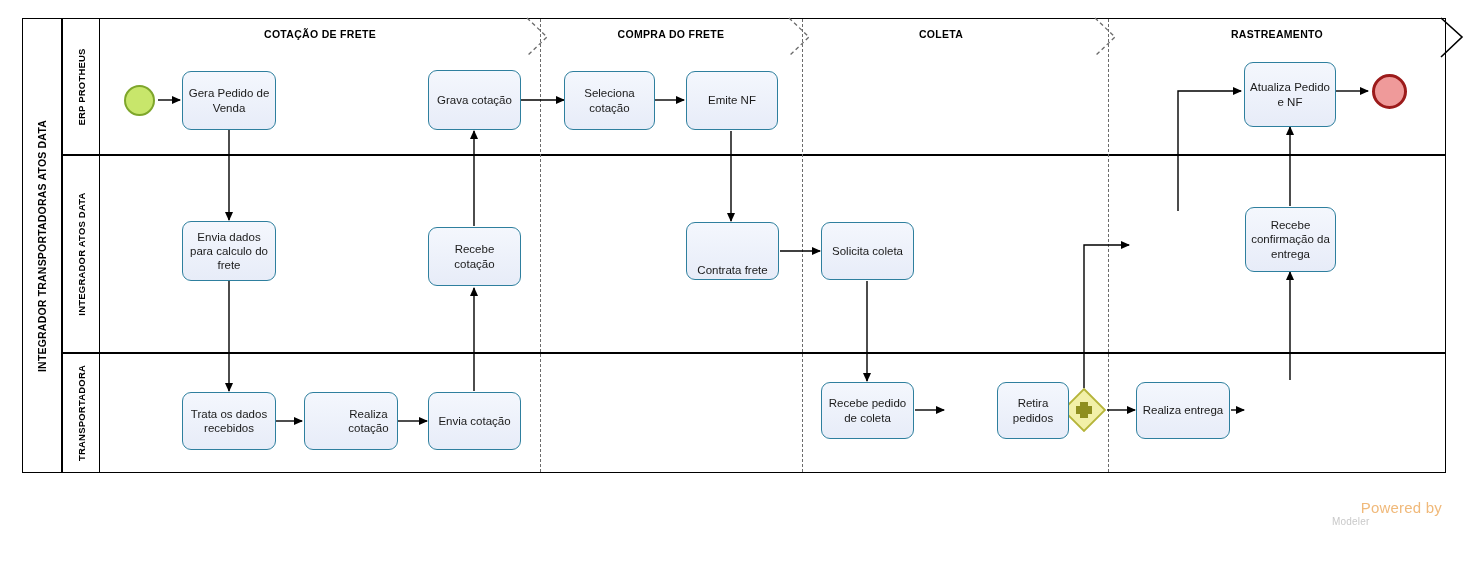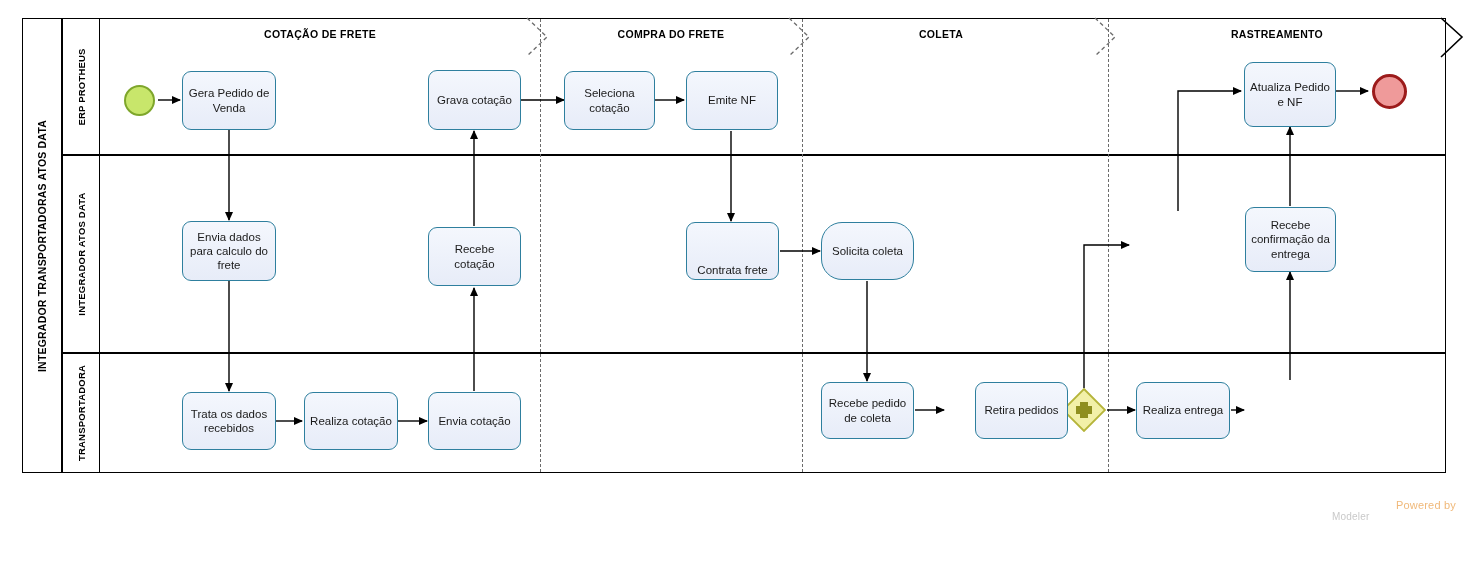--- a/index.html
+++ b/index.html
@@ -61,21 +61,21 @@
   
   .gw{box-sizing:border-box;}
   .gw svg{display:block;}
 
   
   .conn{stroke:#000;stroke-width:1.4px;fill:none;}
   #wires{position:absolute;left:0;top:0;width:1468px;height:569px;pointer-events:none;}
 
   
   .logo{right:10px;bottom:14px;width:130px;height:56px;text-align:right;}
-  .logo .powered{font-size:11px;color:#f0b97a;letter-spacing:.2px;margin-right:2px;}
+  .logo .powered{font-size:15px;color:#f0b97a;letter-spacing:.2px;margin-right:16px;}
   .logo .bz{font-size:31px;font-weight:bold;color:#f7b267;line-height:.95;letter-spacing:-1.5px;}
   .logo .mod{font-size:10px;color:#c9c9c9;letter-spacing:.2px;text-align:left;margin-left:4px;}
 </style>
 </head>
 <body>
 
 <div id="canvas">
 
   <div class="abs pool-title-cell">
     <div class="pool-title-text">INTEGRADOR TRANSPORTADORAS ATOS DATA</div>
@@ -180,48 +180,48 @@
 
   <div class="abs task" style="left:182px;top:71px;width:94px;height:59px;">
       <span>Gera Pedido de Venda</span>
     </div>
   <div class="abs task" style="left:182px;top:221px;width:94px;height:60px;text-align:center;">
       <span>Envia dados para calculo do frete</span>
     </div>
   <div class="abs task" style="left:182px;top:392px;width:94px;height:58px;">
       <span>Trata os dados recebidos</span>
     </div>
-  <div class="abs task" style="left:304px;top:392px;width:94px;height:58px;">
+  <div class="abs task" style="left:304px;top:392px;width:94px;height:58px;padding-left:39px;">
       <span>Realiza cotação</span>
     </div>
   <div class="abs task" style="left:428px;top:392px;width:93px;height:58px;">
       <span>Envia cotação</span>
     </div>
   <div class="abs task" style="left:428px;top:227px;width:93px;height:59px;">
       <span>Recebe cotação</span>
     </div>
   <div class="abs task" style="left:428px;top:70px;width:93px;height:60px;">
       <span>Grava cotação</span>
     </div>
   <div class="abs task" style="left:564px;top:71px;width:91px;height:59px;">
       <span>Seleciona cotação</span>
     </div>
   <div class="abs task" style="left:686px;top:71px;width:92px;height:59px;">
       <span>Emite NF</span>
     </div>
   <div class="abs task" style="left:686px;top:222px;width:93px;height:58px;align-items:flex-end;">
       <span>Contrata frete</span>
     </div>
-  <div class="abs task" style="left:821px;top:222px;width:93px;height:58px;border-radius:21px;">
+  <div class="abs task" style="left:821px;top:222px;width:93px;height:58px;">
       <span>Solicita coleta</span>
     </div>
   <div class="abs task" style="left:821px;top:382px;width:93px;height:57px;">
       <span>Recebe pedido de coleta</span>
     </div>
-  <div class="abs task" style="left:975px;top:382px;width:93px;height:57px;">
+  <div class="abs task" style="left:997px;top:382px;width:72px;height:57px;">
       <span>Retira pedidos</span>
     </div>
   <div class="abs task" style="left:1136px;top:382px;width:94px;height:57px;">
       <span>Realiza entrega</span>
     </div>
   <div class="abs task" style="left:1245px;top:207px;width:91px;height:65px;">
       <span>Recebe confirmação da entrega</span>
     </div>
   <div class="abs task" style="left:1244px;top:62px;width:92px;height:65px;">
       <span>Atualiza Pedido e NF</span>

